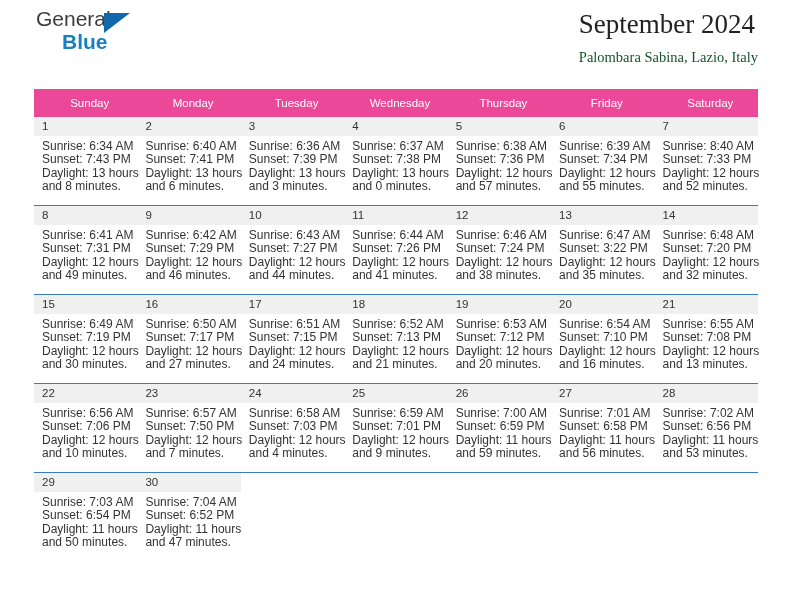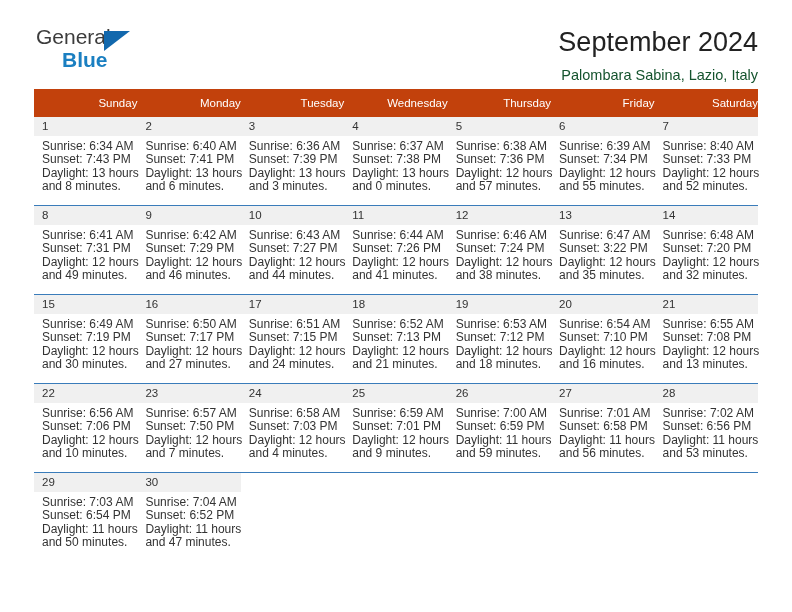--- a/index.html
+++ b/index.html
@@ -19,21 +19,21 @@
     width: 792px;
     height: 612px;
     box-sizing: border-box;
   }
 
   
   .header {
     display: flex;
     align-items: flex-start;
     justify-content: space-between;
-    padding: 26px 34px 0 34px;
+    padding: 8px 34px 0 34px;
     box-sizing: border-box;
     height: 78px;
   }
   .logo {
     position: relative;
     width: 120px;
     height: 48px;
     padding-left: 2px;
   }
   .logo-general {
@@ -55,22 +55,22 @@
   .logo-triangle {
     position: absolute;
     left: 70px;
     top: 5px;
     width: 0;
     height: 0;
     border-left: 26px solid #1268ad;
     border-bottom: 20px solid transparent;
   }
   .title-block {
-    text-align: right;
     padding-top: 0px;
+    font-family: Liberation Serif, serif;
   }
   .cal-title {
     font-size: 27px;
     font-weight: normal;
     color: #222222;
     line-height: 32px;
     margin: 0;
   }
   .cal-subtitle {
     font-size: 14.5px;
@@ -80,25 +80,25 @@
   }
 
   
   .calendar {
     margin: 11px 34px 0 34px;
     width: 724px;
     border-collapse: collapse;
     table-layout: fixed;
   }
   .calendar th {
-    background: #c2410c;
+    background: #ec4899;
     color: #ffffff;
     font-size: 11.5px;
     font-weight: normal;
-    text-align: right;
+    text-align: center;
     padding: 5px 0 5px 8px;
     height: 18px;
     border: none;
   }
   .calendar td {
     vertical-align: top;
     padding: 0;
     border: none;
     width: 103.4px;
   }
@@ -377,21 +377,21 @@
             </div>
           </div>
         </td>
         <td>
           <div class="daycell">
             <div class="daynum-bar">19</div>
             <div class="info">
               <div>Sunrise: 6:53 AM</div>
               <div>Sunset: 7:12 PM</div>
               <div>Daylight: 12 hours</div>
-              <div>and 18 minutes.</div>
+              <div>and 20 minutes.</div>
             </div>
           </div>
         </td>
         <td>
           <div class="daycell">
             <div class="daynum-bar">20</div>
             <div class="info">
               <div>Sunrise: 6:54 AM</div>
               <div>Sunset: 7:10 PM</div>
               <div>Daylight: 12 hours</div>

